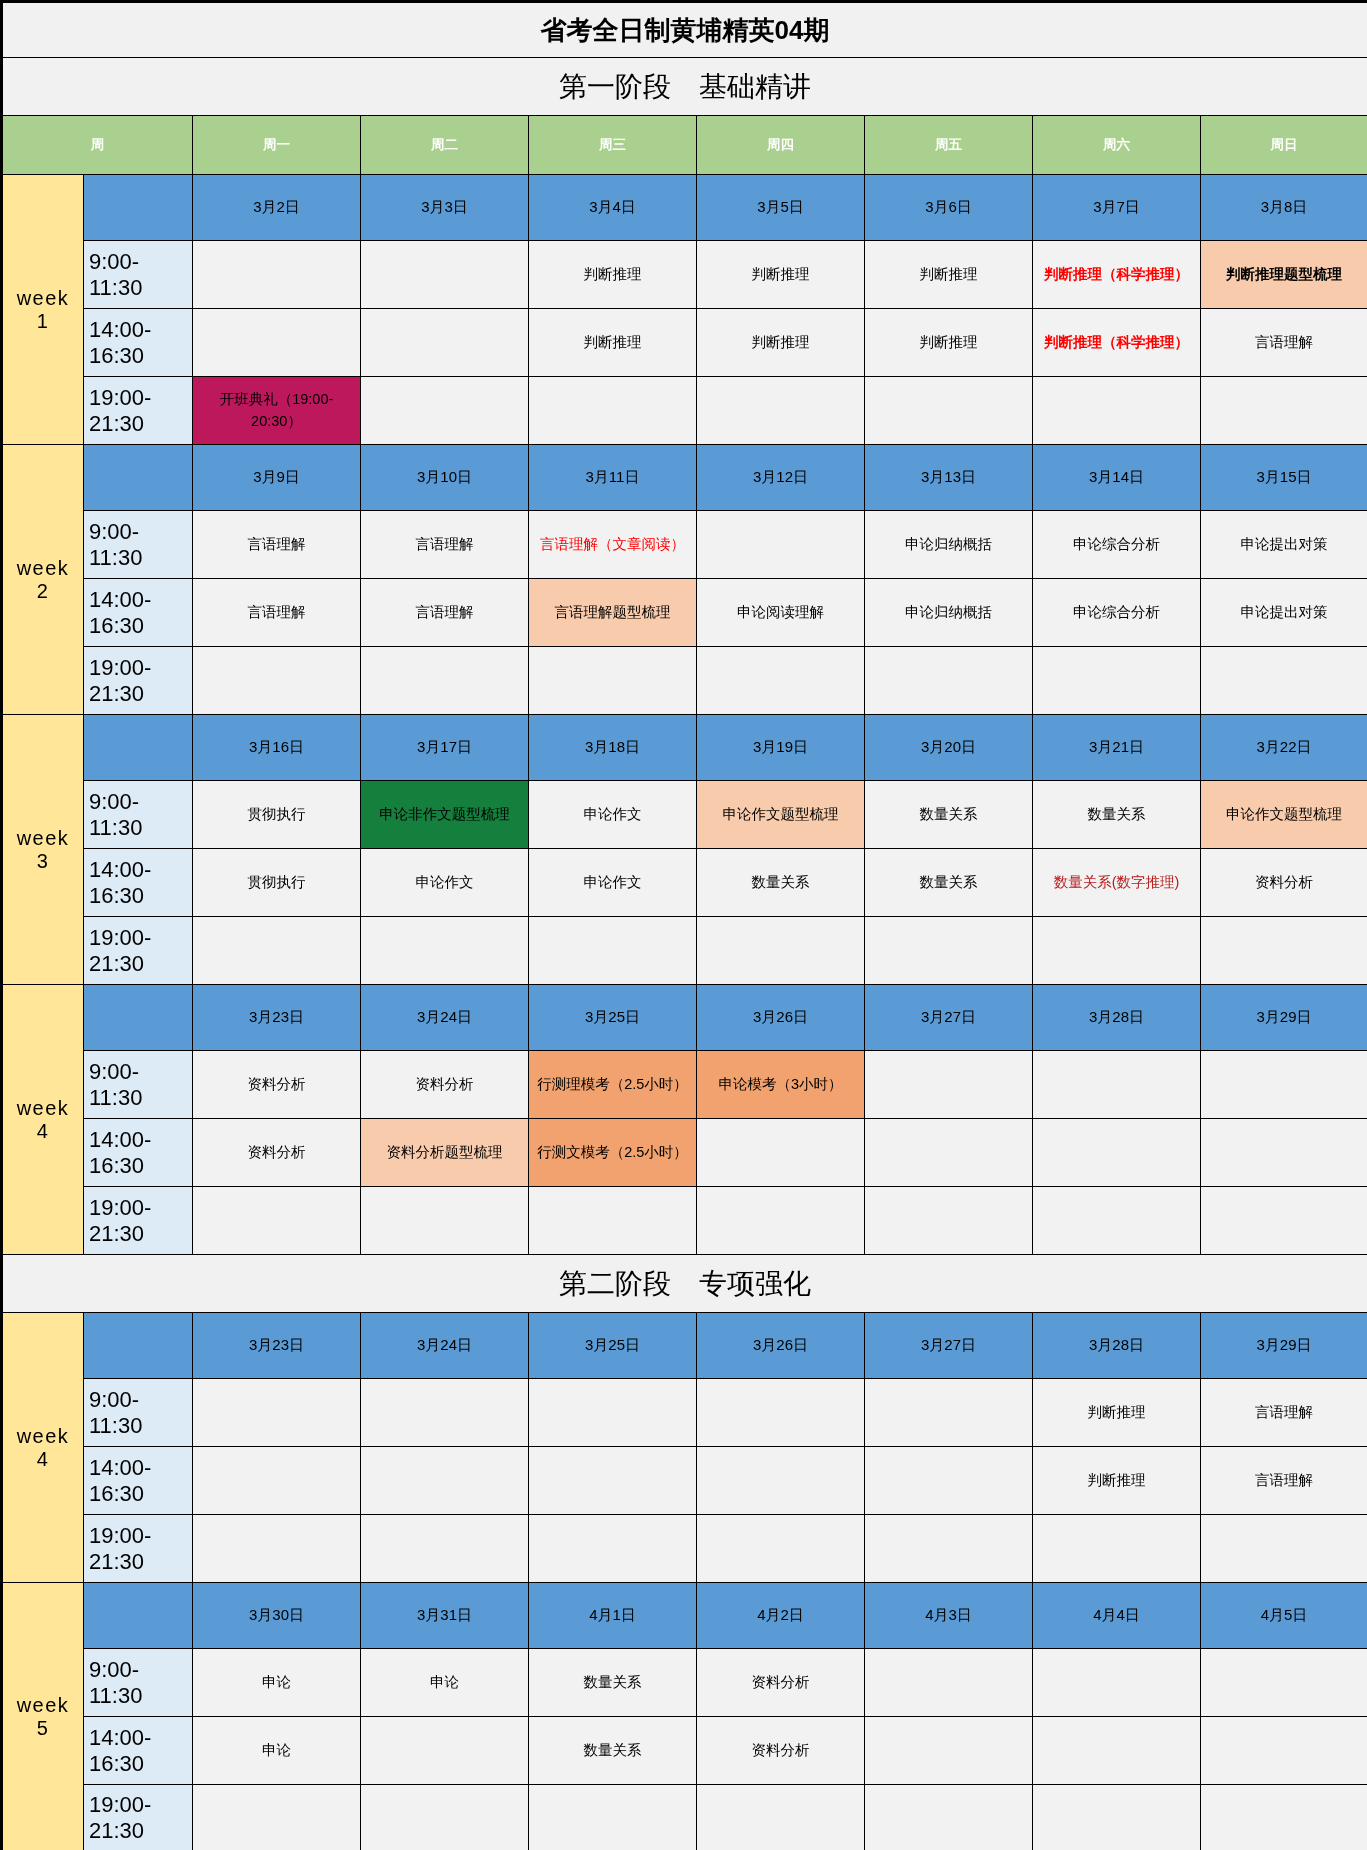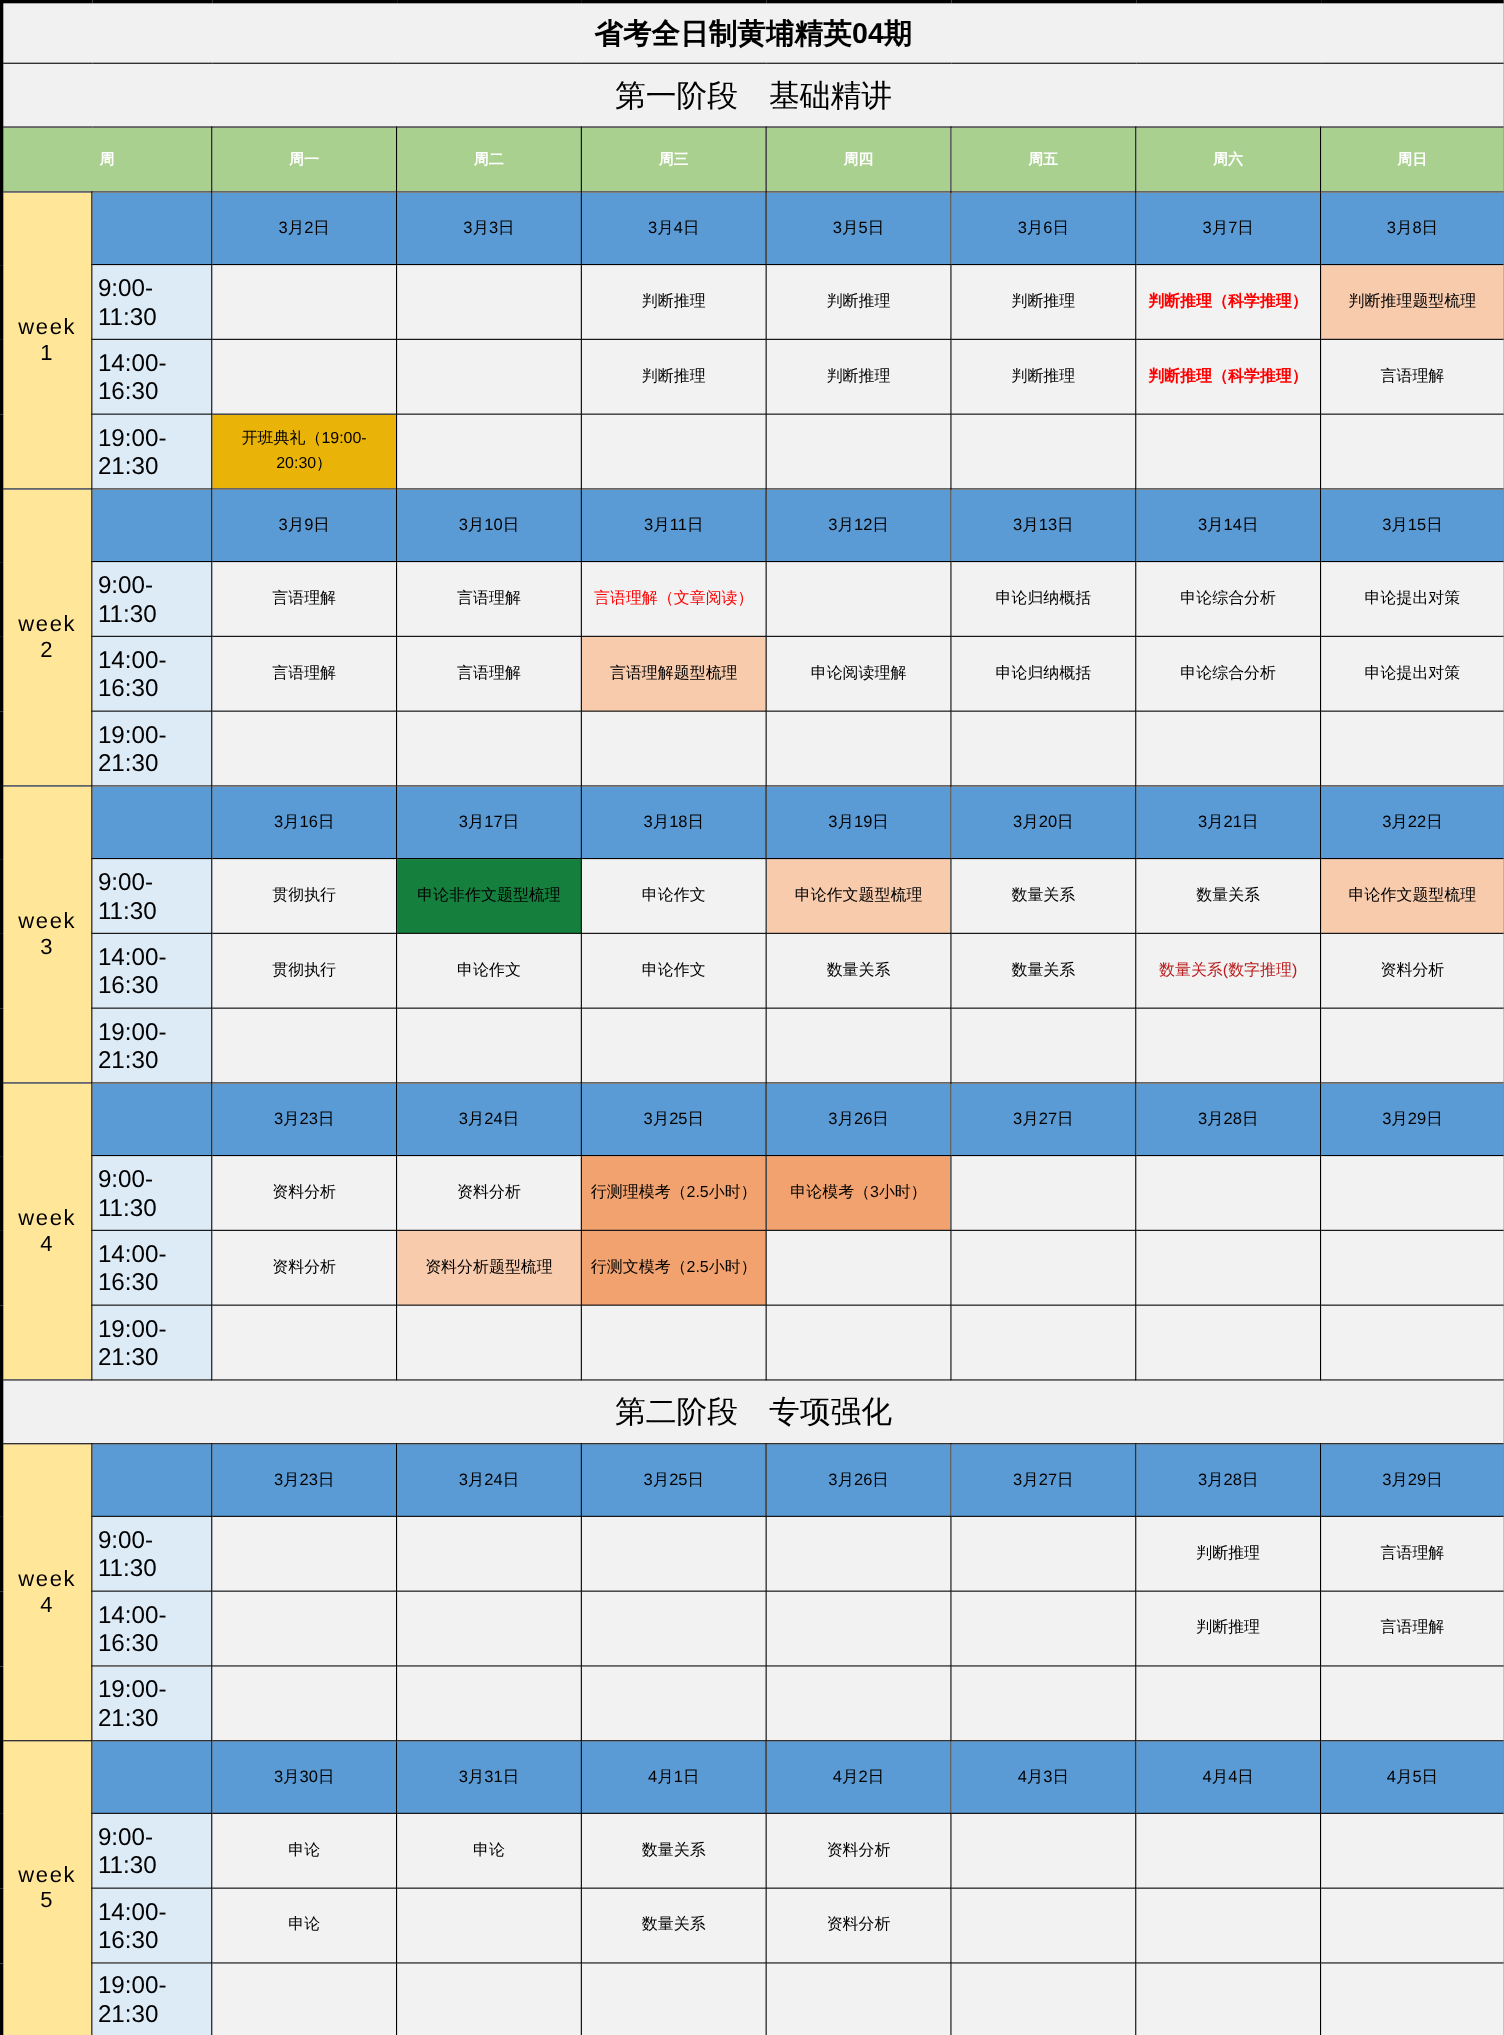--- a/index.html
+++ b/index.html
@@ -70,35 +70,35 @@
         <td class="date">3月8日</td>
       </tr>
       <tr class="r-time">
         <td class="time">9:00-11:30</td>
         <td class="cell"></td>
         <td class="cell"></td>
         <td class="cell">判断推理</td>
         <td class="cell">判断推理</td>
         <td class="cell">判断推理</td>
         <td class="cell" style="color: rgb(255, 0, 0); font-weight: bold;">判断推理（科学推理）</td>
-        <td class="cell" style="background: rgb(248, 203, 173);">判断推理题型梳理</td>
+        <td class="cell" style="background: rgb(248, 203, 173); font-weight: bold;">判断推理题型梳理</td>
       </tr>
       <tr class="r-time">
         <td class="time">14:00-16:30</td>
         <td class="cell"></td>
         <td class="cell"></td>
         <td class="cell">判断推理</td>
         <td class="cell">判断推理</td>
         <td class="cell">判断推理</td>
         <td class="cell" style="color: rgb(255, 0, 0); font-weight: bold;">判断推理（科学推理）</td>
         <td class="cell">言语理解</td>
       </tr>
       <tr class="r-time">
         <td class="time">19:00-21:30</td>
-        <td class="cell" style="background: #eab308; margin-left: 48px;">开班典礼（19:00-20:30）</td>
+        <td class="cell" style="background: #be185d; margin-left: 48px;">开班典礼（19:00-20:30）</td>
         <td class="cell"></td>
         <td class="cell"></td>
         <td class="cell"></td>
         <td class="cell"></td>
         <td class="cell"></td>
         <td class="cell"></td>
       </tr>
       <tr class="r-date">
         <td class="week" rowspan="4">week 2</td>
         <td class="dateblank"></td>

